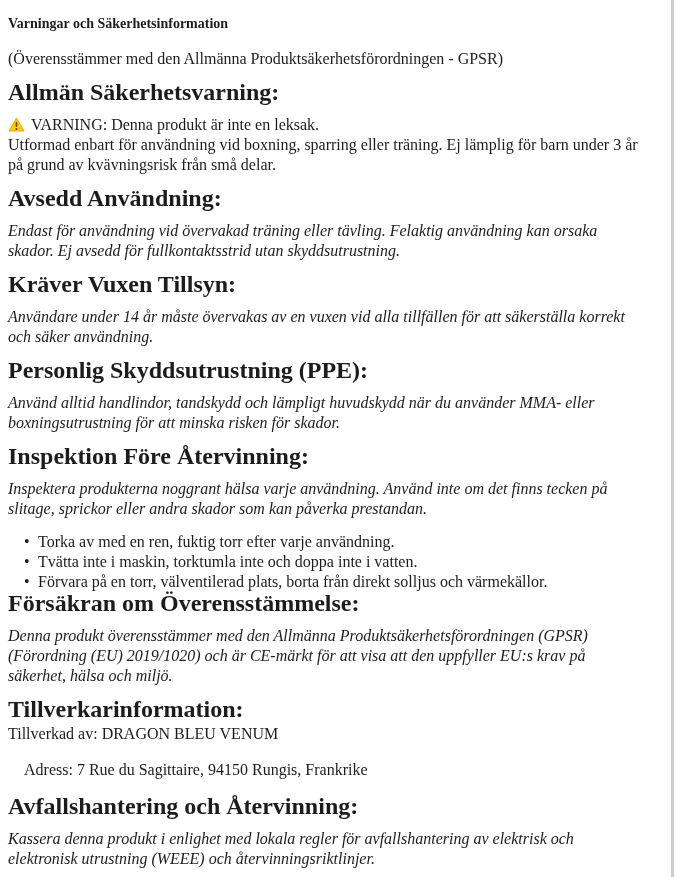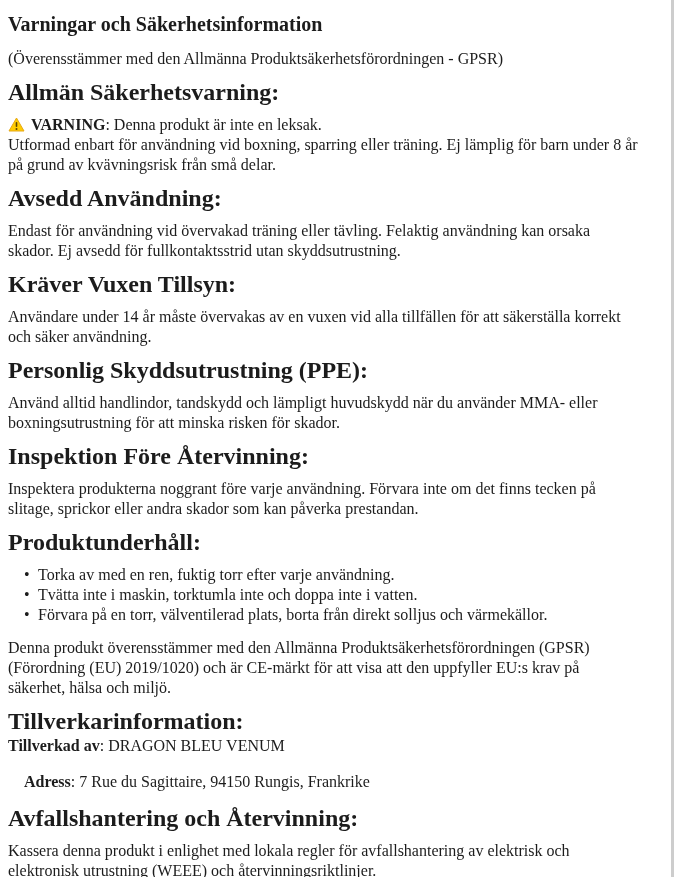--- a/index.html
+++ b/index.html
@@ -19,51 +19,52 @@
   }
   .page {
     position: absolute;
     top: 0;
     left: 0;
     width: 650px;
     padding: 8px 0 0 8px;
     box-sizing: border-box;
   }
   .doc-title {
-    font-size: 20px;
+    font-size: 14px;
     font-weight: bold;
     margin: 6px 0 0 0;
   }
   .subtitle {
     margin: 15px 0 0 0;
   }
   .section-heading {
     font-weight: bold;
     margin: 13px 0 0 0;
   }
   .para {
     margin: 13px 16px 0 0;
+    font-style: italic;
   }
   .para-tight {
     margin: 0;
   }
   .heading-tight {
     font-weight: bold;
     margin: 1px 0 0 0;
   }
   .warning-line {
     margin: 13px 0 0 0;
   }
   .warning-icon-svg {
     display: inline-block;
     vertical-align: -2px;
     margin-right: 6px;
   }
   .bold {
-    font-weight: bold;
+    font-weight: normal;
   }
   .bullet-list {
     margin: 13px 0 0 0;
   }
   .bullet-row {
     display: flex;
     align-items: flex-start;
   }
   .bullet-marker {
     width: 30px;
@@ -99,50 +100,50 @@
   <p class="subtitle">(Överensstämmer med den Allmänna Produktsäkerhetsförordningen - GPSR)</p>
 
   <h2 class="section-heading">Allmän Säkerhetsvarning:</h2>
   <div class="warning-line">
     <svg class="warning-icon-svg" width="17" height="15" viewBox="0 0 17 15" aria-hidden="true">
       <path d="M8.5 1 L16 14 L1 14 Z" fill="#FFCC00" stroke="#E6A817" stroke-width="1" stroke-linejoin="round"></path>
       <rect x="7.7" y="5" width="1.6" height="5" rx="0.8" fill="#5c4400"></rect>
       <circle cx="8.5" cy="12" r="1" fill="#5c4400"></circle>
     </svg><span class="bold">VARNING</span><span>: Denna produkt är inte en leksak.</span>
   </div>
-  <p class="para-tight">Utformad enbart för användning vid boxning, sparring eller träning. Ej lämplig för barn under 8 år på grund av kvävningsrisk från små delar.</p>
+  <p class="para-tight">Utformad enbart för användning vid boxning, sparring eller träning. Ej lämplig för barn under 3 år på grund av kvävningsrisk från små delar.</p>
 
   <h2 class="section-heading">Avsedd Användning:</h2>
   <p class="para">Endast för användning vid övervakad träning eller tävling. Felaktig användning kan orsaka skador. Ej avsedd för fullkontaktsstrid utan skyddsutrustning.</p>
 
   <h2 class="section-heading">Kräver Vuxen Tillsyn:</h2>
   <p class="para">Användare under 14 år måste övervakas av en vuxen vid alla tillfällen för att säkerställa korrekt och säker användning.</p>
 
   <h2 class="section-heading">Personlig Skyddsutrustning (PPE):</h2>
   <p class="para">Använd alltid handlindor, tandskydd och lämpligt huvudskydd när du använder MMA- eller boxningsutrustning för att minska risken för skador.</p>
 
   <h2 class="section-heading">Inspektion Före Återvinning:</h2>
-  <p class="para">Inspektera produkterna noggrant före varje användning. Förvara inte om det finns tecken på slitage, sprickor eller andra skador som kan påverka prestandan.</p>
+  <p class="para">Inspektera produkterna noggrant hälsa varje användning. Använd inte om det finns tecken på slitage, sprickor eller andra skador som kan påverka prestandan.</p>
 
-  <h2 class="section-heading">Produktunderhåll:</h2>
   <div class="bullet-list">
     <div class="bullet-row">
       <span class="bullet-marker">•</span>
       <span class="bullet-text">Torka av med en ren, fuktig torr efter varje användning.</span>
     </div>
     <div class="bullet-row">
       <span class="bullet-marker">•</span>
       <span class="bullet-text">Tvätta inte i maskin, torktumla inte och doppa inte i vatten.</span>
     </div>
     <div class="bullet-row">
       <span class="bullet-marker">•</span>
       <span class="bullet-text">Förvara på en torr, välventilerad plats, borta från direkt solljus och värmekällor.</span>
     </div>
   </div>
 
+  <h2 class="heading-tight">Försäkran om Överensstämmelse:</h2>
   <p class="para">Denna produkt överensstämmer med den Allmänna Produktsäkerhetsförordningen (GPSR) (Förordning (EU) 2019/1020) och är CE-märkt för att visa att den uppfyller EU:s krav på säkerhet, hälsa och miljö.</p>
 
   <h2 class="section-heading">Tillverkarinformation:</h2>
   <p class="mfg-first"><span class="bold">Tillverkad av</span><span>: DRAGON BLEU VENUM</span></p>
   <p class="mfg-line"><span class="bold">Adress</span><span>: 7 Rue du Sagittaire, 94150 Rungis, Frankrike</span></p>
 
   <h2 class="section-heading">Avfallshantering och Återvinning:</h2>
   <p class="para">Kassera denna produkt i enlighet med lokala regler för avfallshantering av elektrisk och elektronisk utrustning (WEEE) och återvinningsriktlinjer.</p>
 
 </div>

